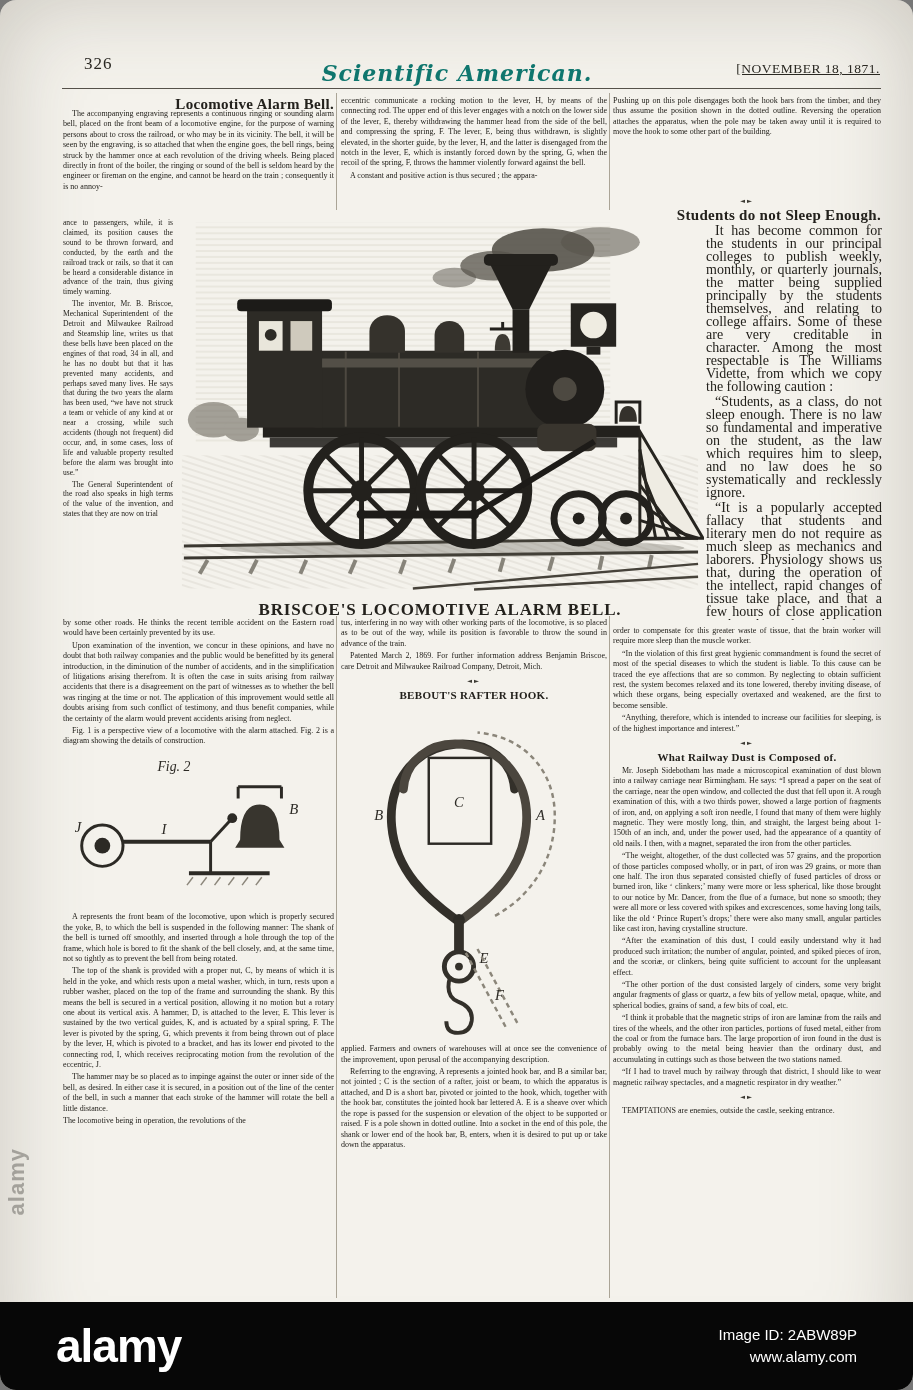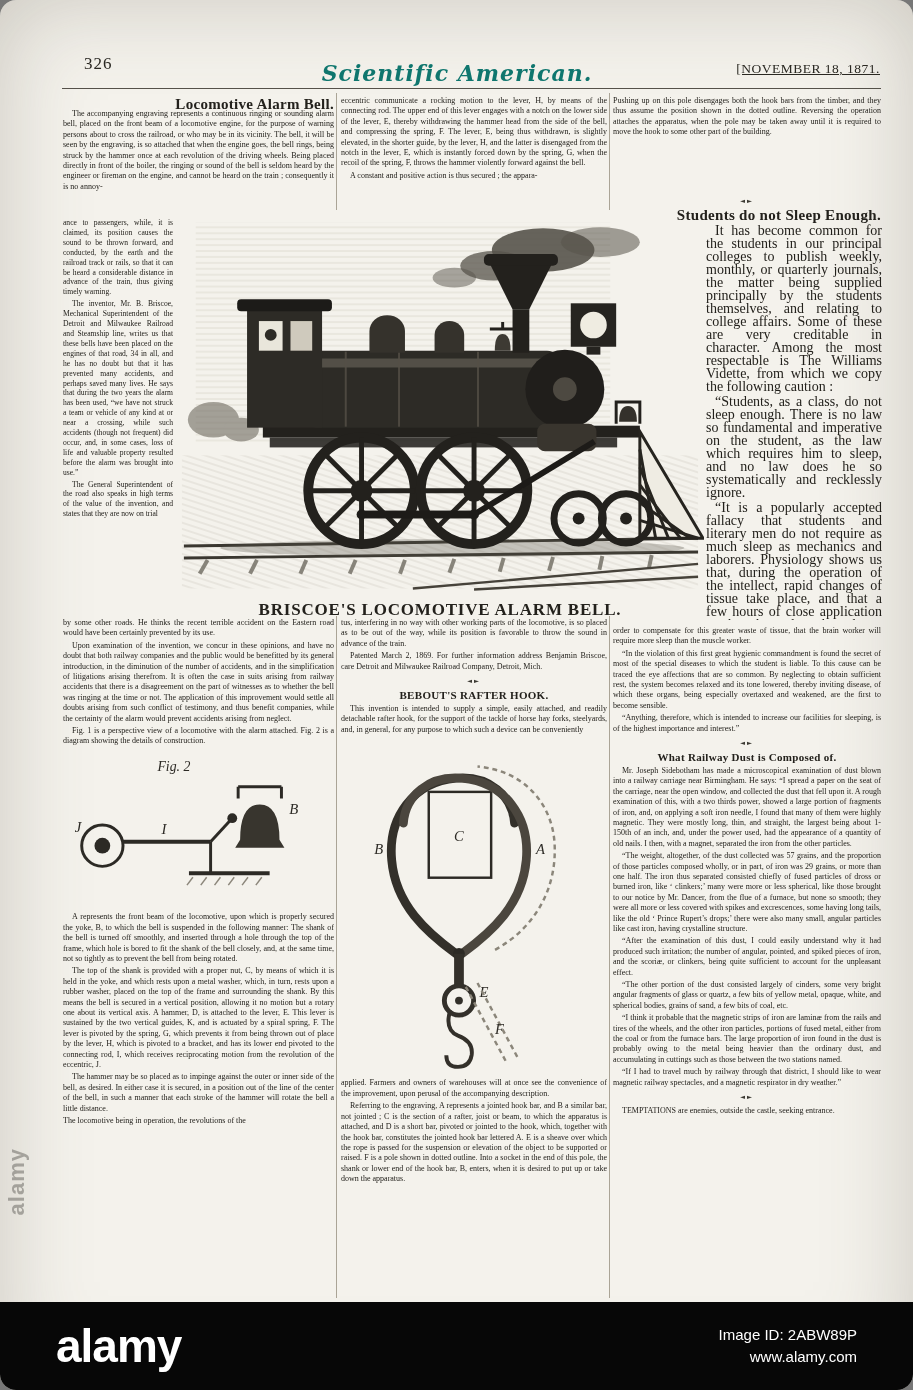--- a/index.html
+++ b/index.html
@@ -259,21 +259,20 @@
   <div class="tb" style="left:341px;top:96px;width:266px;height:114px">
     <p class="noindent">eccentric communicate a rocking motion to the lever, H, by means of the connecting rod. The upper end of this lever engages with a notch on the lower side of the lever, E, thereby withdrawing the hammer head from the side of the bell, and compressing the spring, F. The lever, E, being thus withdrawn, is slightly elevated, in the shorter guide, by the lever, H, and the latter is disengaged from the notch in the lever, E, which is instantly forced down by the spring, G, when the recoil of the spring, F, throws the hammer violently forward against the bell.</p>
     <p>A constant and positive action is thus secured ; the appara-</p>
   </div>
 
   <div class="tb" style="left:341px;top:618px;width:266px;height:684px">
     <p class="noindent">tus, interfering in no way with other working parts of the locomotive, is so placed as to be out of the way, while its position is favorable to throw the sound in advance of the train.</p>
     <p>Patented March 2, 1869. For further information address Benjamin Briscoe, care Detroit and Milwaukee Railroad Company, Detroit, Mich.</p>
     <div class="ornament">◄►</div>
     <div class="art-head">BEBOUT'S RAFTER HOOK.</div>
-    <p>This invention is intended to supply a simple, easily attached, and readily detachable rafter hook, for the support of the tackle of horse hay forks, steelyards, and, in general, for any purpose to which such a device can be conveniently</p>
 
     <div class="figwrap">
       <svg viewBox="0 0 240 336" width="234" height="328">
         <rect x="90" y="52" width="64" height="88" fill="#f4f2ec" stroke="#2c2a25" stroke-width="2.5"></rect>
         <text x="116" y="102">C</text>
         <path d="M158,214 C198,192 222,152 219,104 C216,62 186,30 140,26" fill="none" stroke="#8b867a" stroke-width="2.5" stroke-dasharray="5 4"></path>
         <path d="M118,218 C88,196 56,168 52,122 C48,78 74,42 118,38 C152,35 176,56 178,84" fill="none" stroke="#33302a" stroke-width="9" stroke-linecap="round"></path>
         <path d="M124,218 C154,196 186,168 190,122 C194,78 168,42 124,38 C90,35 66,56 64,84" fill="none" stroke="#4b463e" stroke-width="9" stroke-linecap="round"></path>
         <circle cx="121" cy="218" r="6" fill="#2c2a25"></circle>
         <text x="34" y="116">B</text>

